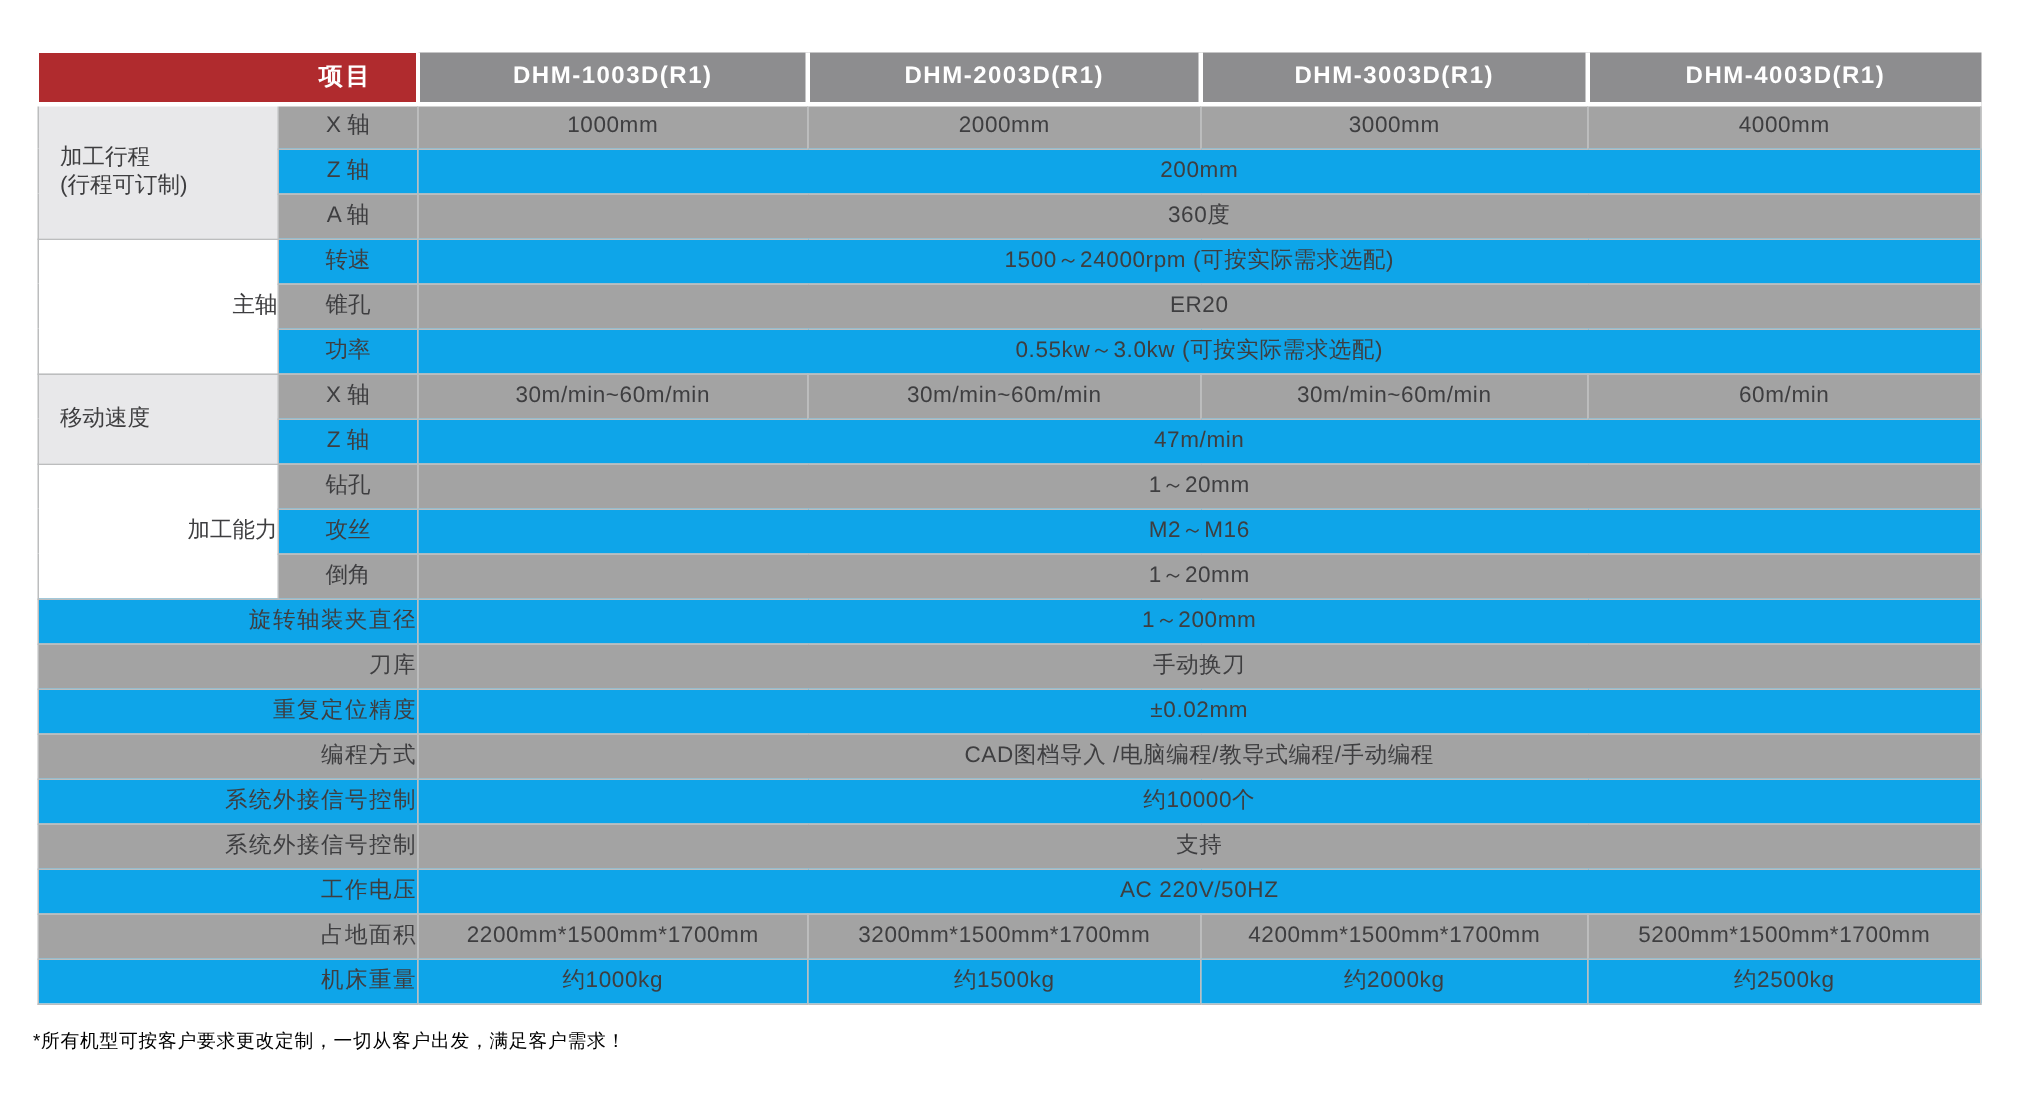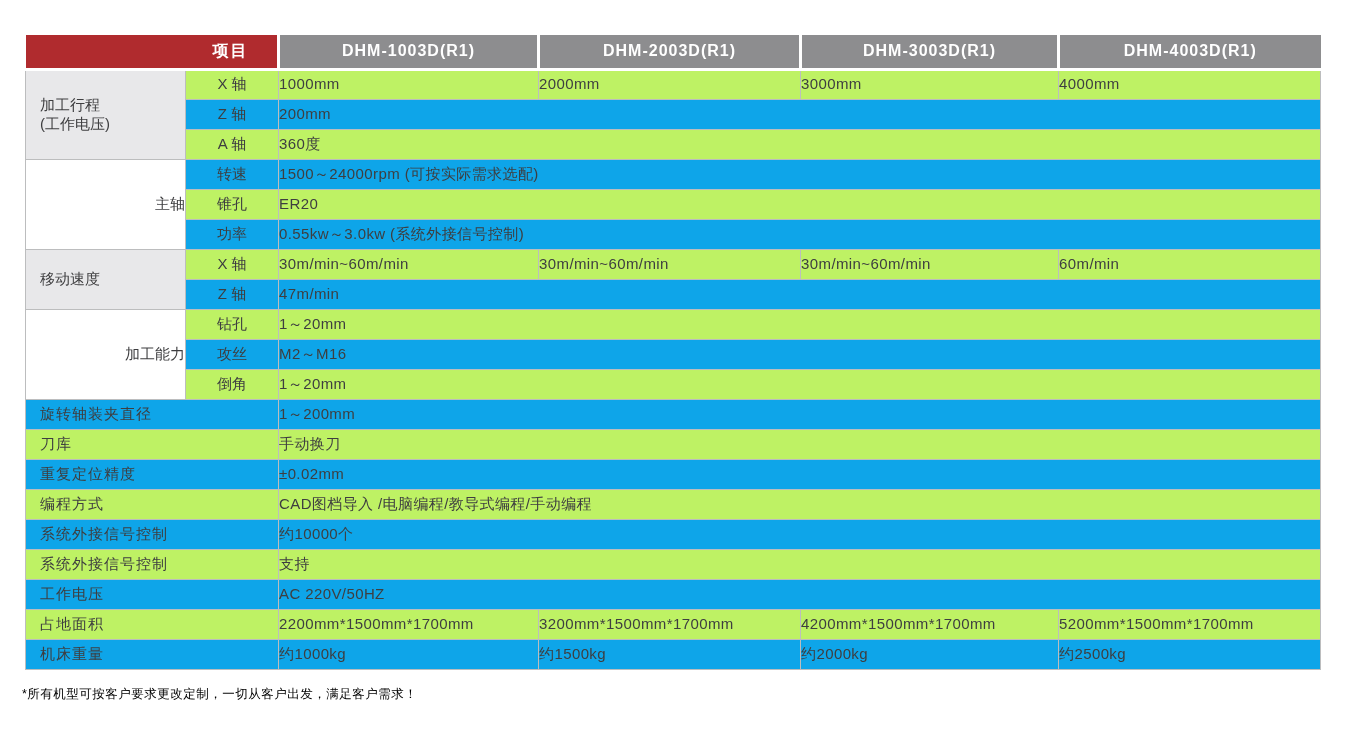--- a/index.html
+++ b/index.html
@@ -43,34 +43,34 @@
     letter-spacing: 2px;
   }
 
   
   td {
     height: 30px;
     font-size: 15px;
     border: 1px solid #bcbdbe;
     padding: 0;
     vertical-align: middle;
-    background: #bef264;
+    background: #a3a3a3;
     line-height: 1.25;
   }
   tr.odd td { background: #0ea5e9; }
   td.cat {
     text-align: left;
     padding-left: 14px;
     white-space: pre-line;
   }
   td.bg-gray  { background: #e8e8ea !important; }
   td.bg-white { background: #ffffff !important; text-align: right; }
   td.sub { text-align: center; }
-  td.label { text-align: left; padding-left: 14px; letter-spacing: 1px; margin-left: 24px; }
-  td.val { letter-spacing: 0.4px; }
+  td.label { text-align: right; padding-left: 14px; letter-spacing: 1px; margin-left: 24px; }
+  td.val { text-align: center; letter-spacing: 0.4px; }
 
   .footnote {
     position: absolute;
     left: 22px; top: 686px;
     font-size: 12.5px;
     color: #000000;
     letter-spacing: 0.5px;
   }
 </style>
 </head>
@@ -93,21 +93,21 @@
         </th>
         <th class="model">DHM-1003D(R1)</th>
         <th class="model">DHM-2003D(R1)</th>
         <th class="model">DHM-3003D(R1)</th>
         <th class="model">DHM-4003D(R1)</th>
       </tr>
     </thead>
     <tbody>
         <tr class="even">
           <td class="cat bg-gray" rowspan="3">加工行程
-(工作电压)</td>
+(行程可订制)</td>
           <td class="sub">X 轴</td>
           <td class="val">1000mm</td>
           <td class="val">2000mm</td>
           <td class="val">3000mm</td>
           <td class="val">4000mm</td>
         </tr>
         <tr class="odd">
           <td class="sub">Z 轴</td>
           <td class="val" colspan="4">200mm</td>
         </tr>
@@ -119,21 +119,21 @@
           <td class="cat bg-white" rowspan="3">主轴</td>
           <td class="sub">转速</td>
           <td class="val" colspan="4">1500～24000rpm (可按实际需求选配)</td>
         </tr>
         <tr class="even">
           <td class="sub">锥孔</td>
           <td class="val" colspan="4">ER20</td>
         </tr>
         <tr class="odd">
           <td class="sub">功率</td>
-          <td class="val" colspan="4">0.55kw～3.0kw (系统外接信号控制)</td>
+          <td class="val" colspan="4">0.55kw～3.0kw (可按实际需求选配)</td>
         </tr>
         <tr class="even">
           <td class="cat bg-gray" rowspan="2">移动速度</td>
           <td class="sub">X 轴</td>
           <td class="val">30m/min~60m/min</td>
           <td class="val">30m/min~60m/min</td>
           <td class="val">30m/min~60m/min</td>
           <td class="val">60m/min</td>
         </tr>
         <tr class="odd">

